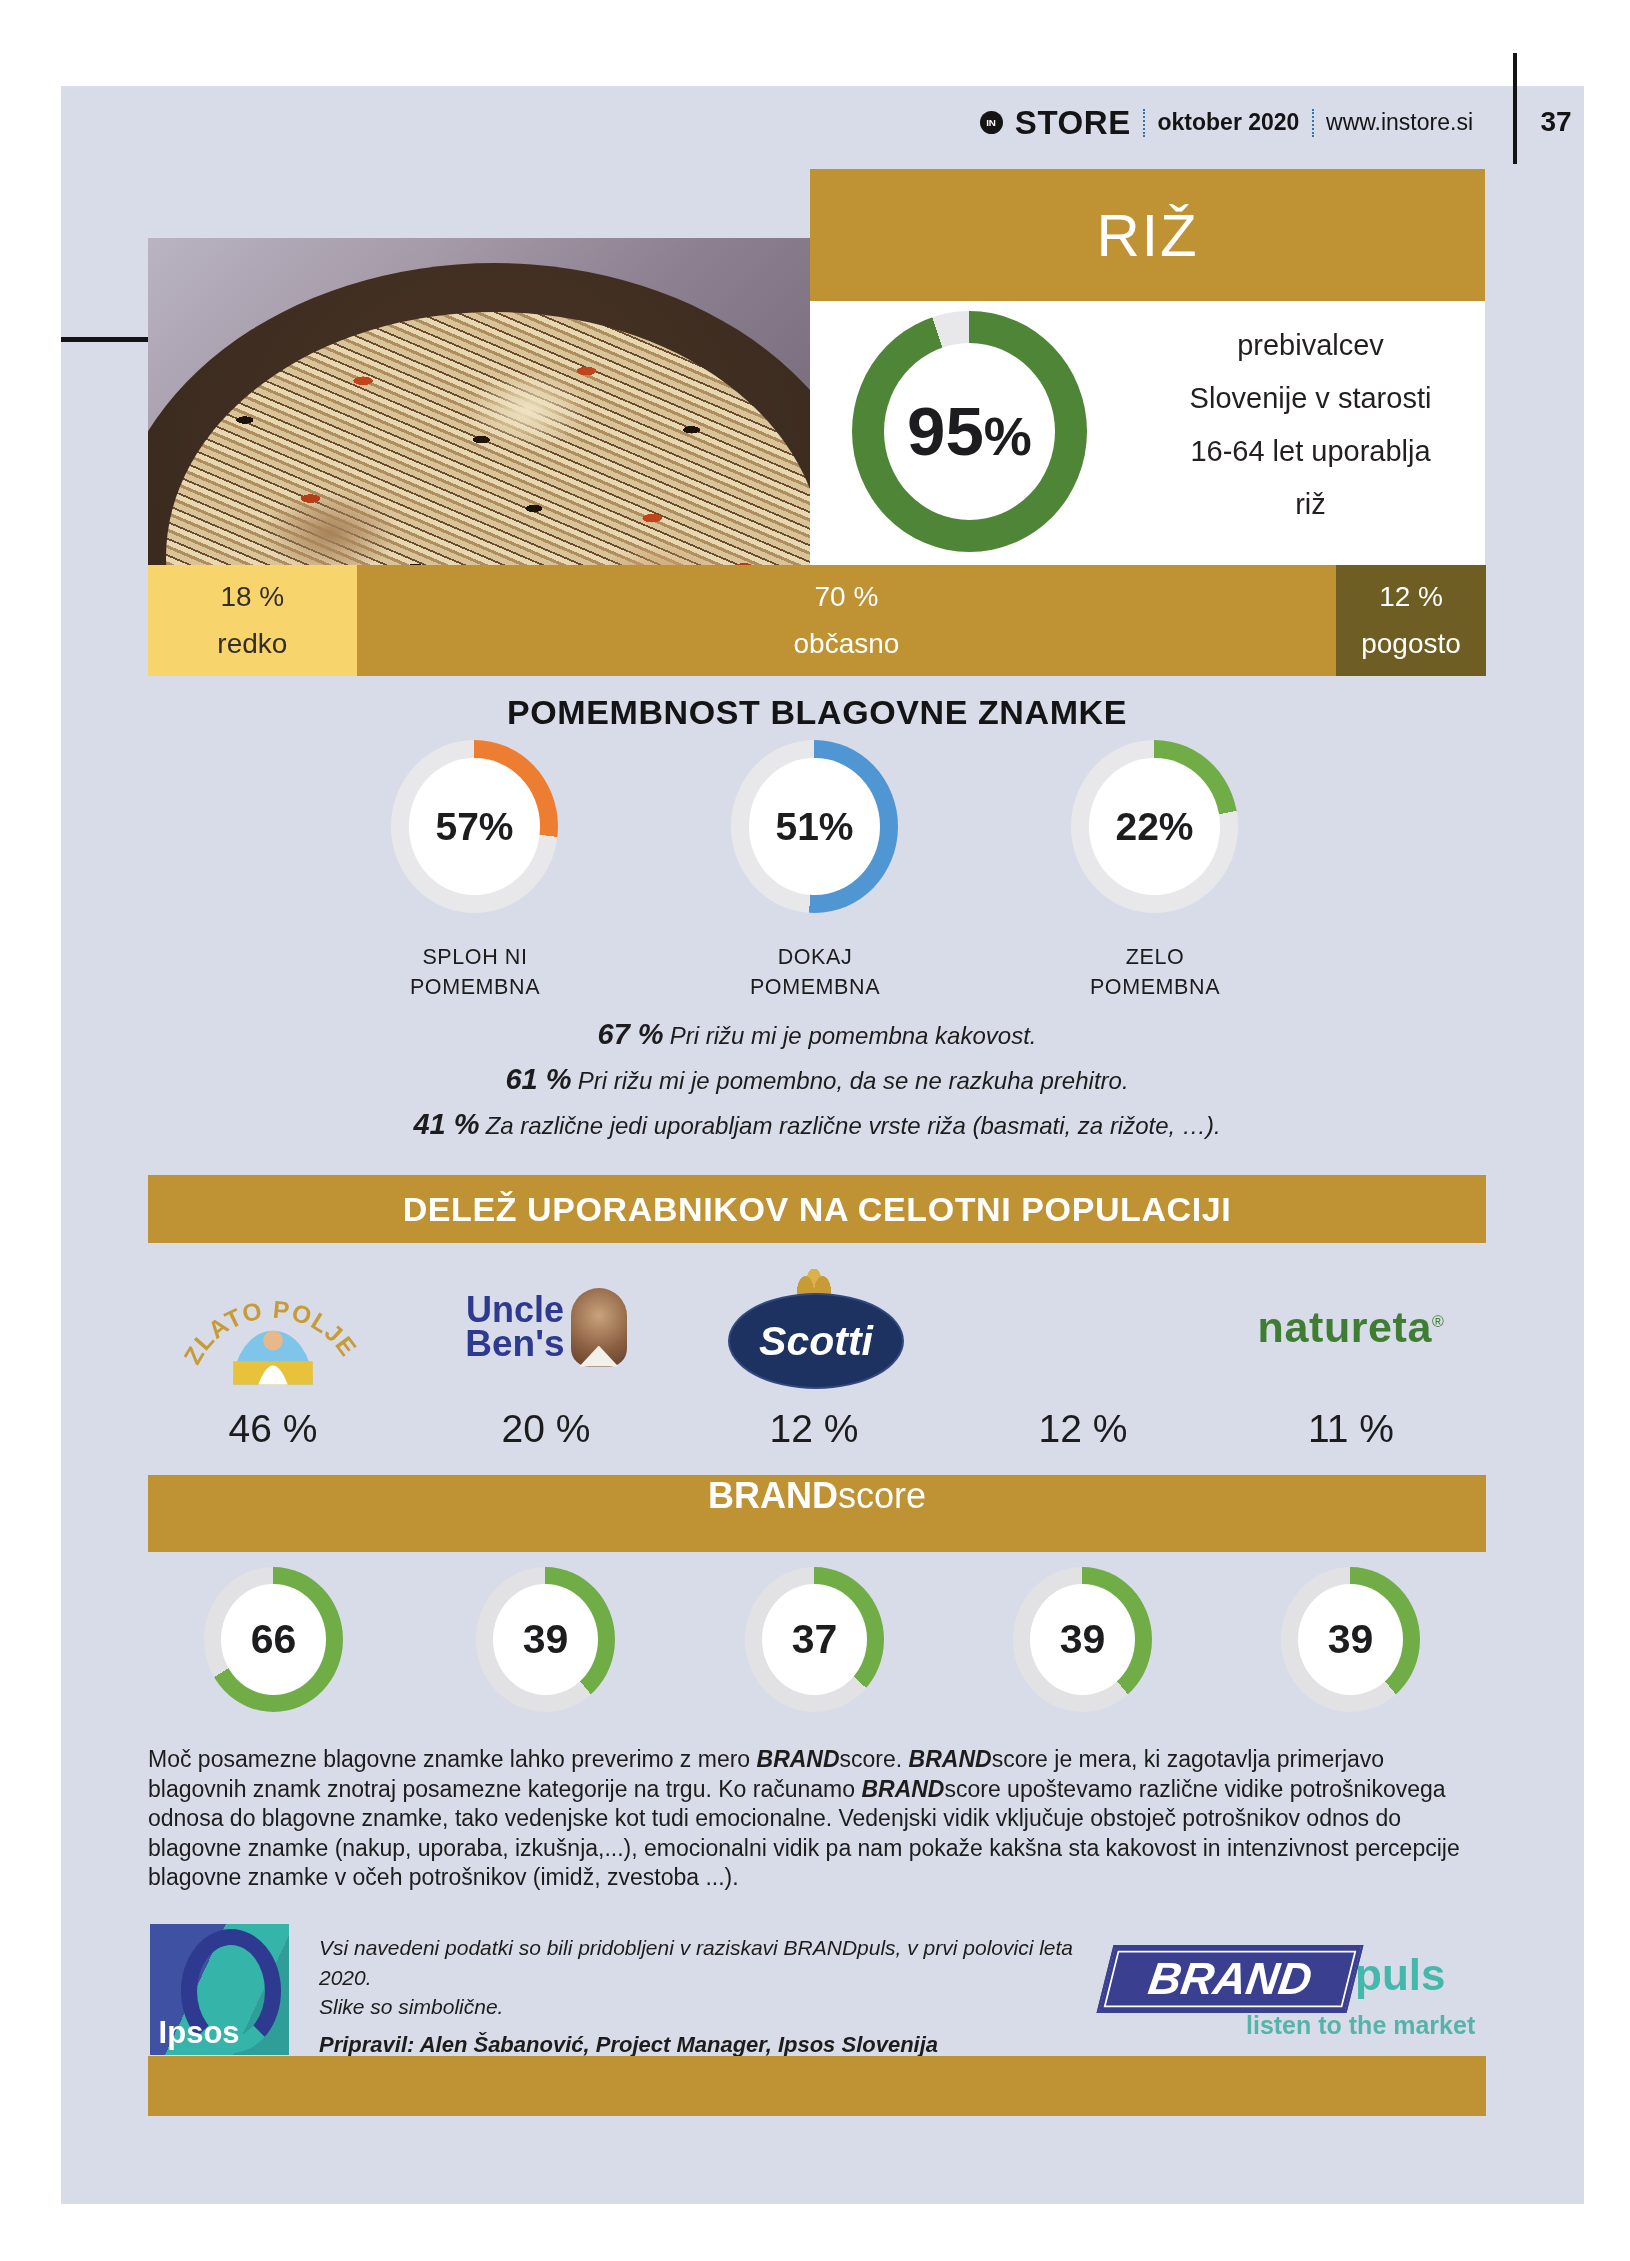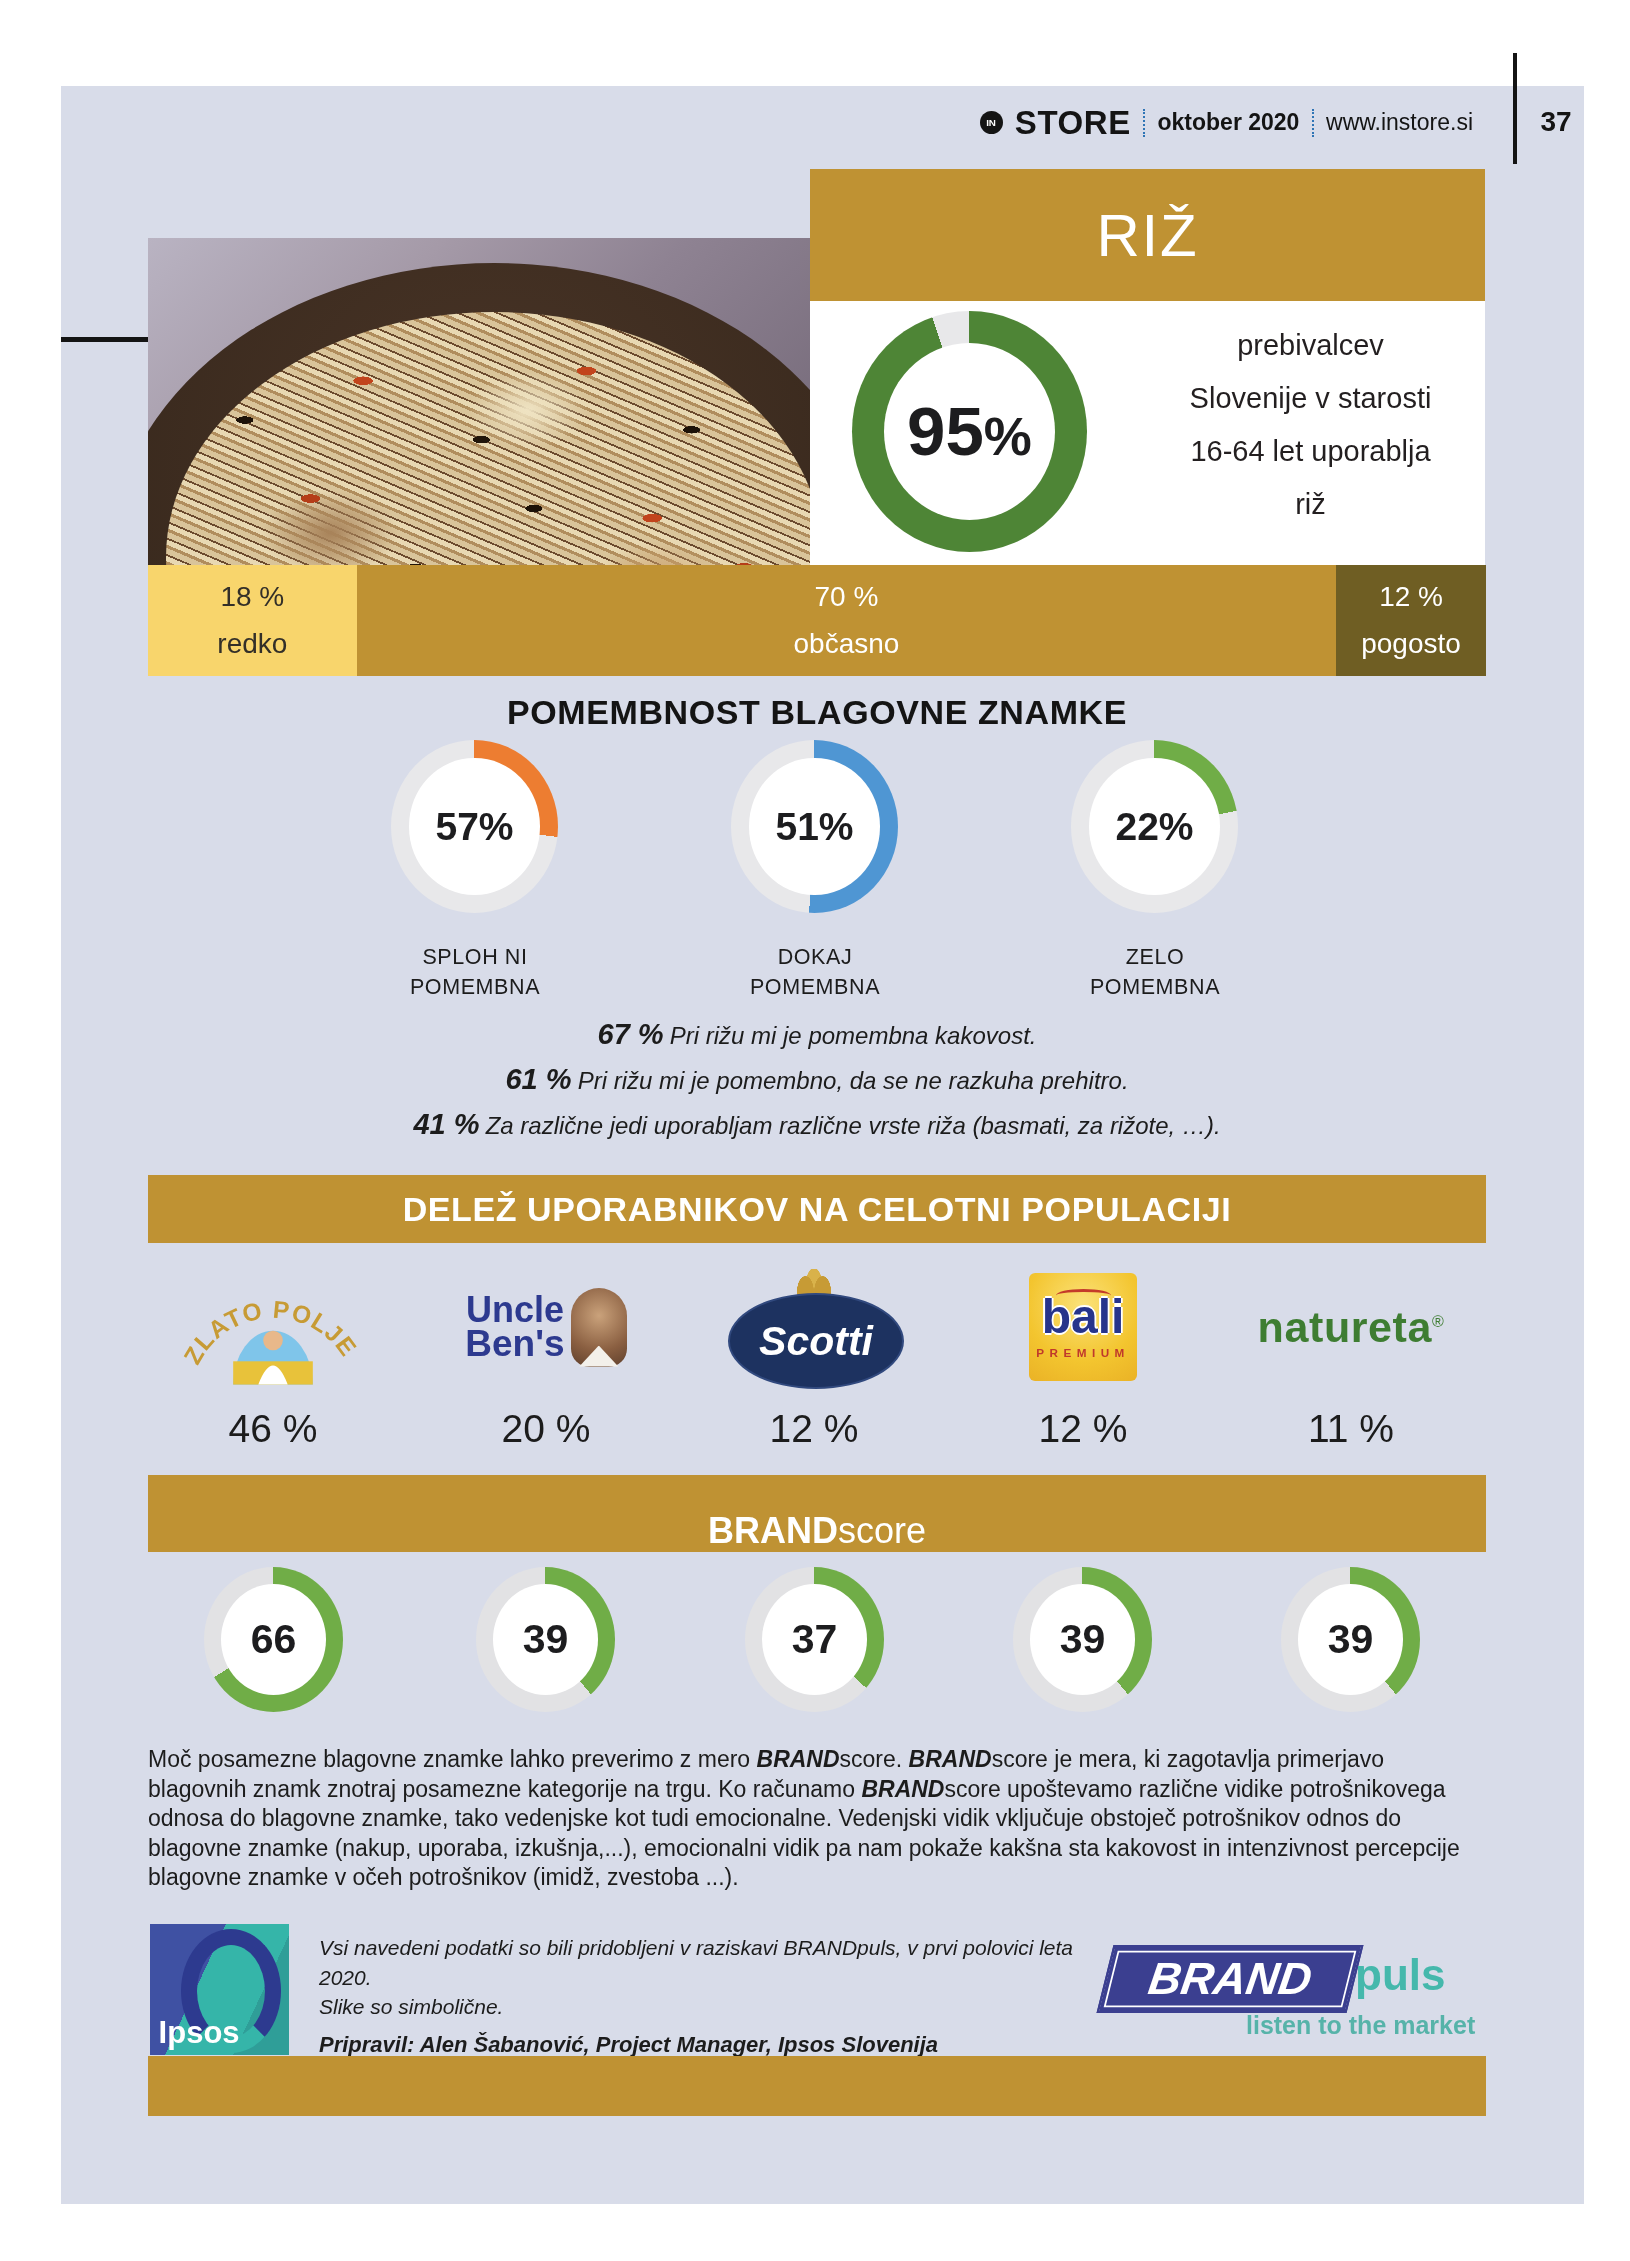--- a/index.html
+++ b/index.html
@@ -82,21 +82,21 @@
   
   .statements{position:absolute;left:148px;top:1012px;width:1338px;text-align:center;}
   .stmt{height:45px;line-height:45px;font-style:italic;font-size:24px;color:#1c1c1c;}
   .stmt .v{font-weight:bold;font-size:29px;margin-right:6.1px;}
 
   
   .share-banner{position:absolute;left:148px;top:1175px;width:1338px;height:68px;
     display:flex;align-items:center;justify-content:center;}
   .share-banner .t{color:#fff;font-weight:bold;font-size:34px;letter-spacing:0.6px;}
   .score-banner{position:absolute;left:148px;top:1475px;width:1338px;height:77px;
-    display:flex;align-items:flex-end;justify-content:center;}
+    display:flex;align-items:flex-start;justify-content:center;}
   .score-banner .t{color:#fff;font-size:36px;}
   .score-banner .b{font-weight:bold;}
 
   
   .logo-cell{position:absolute;top:1262px;width:246px;height:130px;
     display:flex;align-items:center;justify-content:center;}
   .lc0{left:150px;} .lc1{left:423px;} .lc2{left:691px;} .lc3{left:960px;} .lc4{left:1228px;}
   .share-cell{position:absolute;top:1407px;width:246px;text-align:center;font-size:39px;color:#1c1c1c;}
 
   
@@ -276,27 +276,20 @@
     </div>
   </div>
   <div class="logo-cell lc2">
     <div class="sc">
       <div class="sc-wheat"></div>
       <div class="sc-oval">
           <span class="t">Scotti</span>
         </div>
     </div>
   </div>
-  <div class="logo-cell lc3">
-    <div class="bl">
-      <div class="bl-squig"></div>
-      <div class="t">bali</div>
-      <div class="sub">PREMIUM</div>
-    </div>
-  </div>
   <div class="logo-cell lc4">
     <div class="nt"><span>natureta</span><sup>®</sup></div>
   </div>
 
   <div class="share-cell lc0">46 %</div>
   <div class="share-cell lc1">20 %</div>
   <div class="share-cell lc2">12 %</div>
   <div class="share-cell lc3">12 %</div>
   <div class="share-cell lc4">11 %</div>
 

